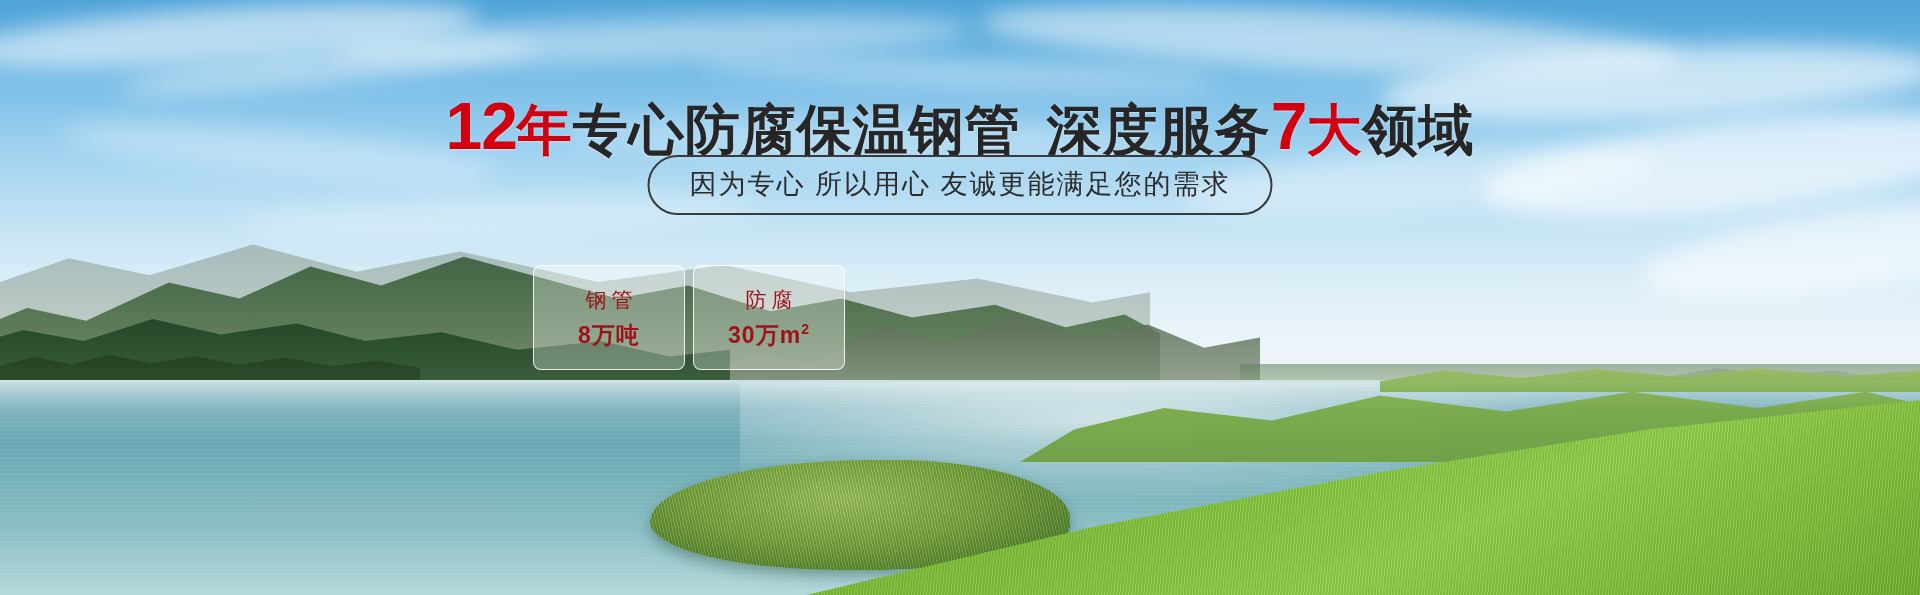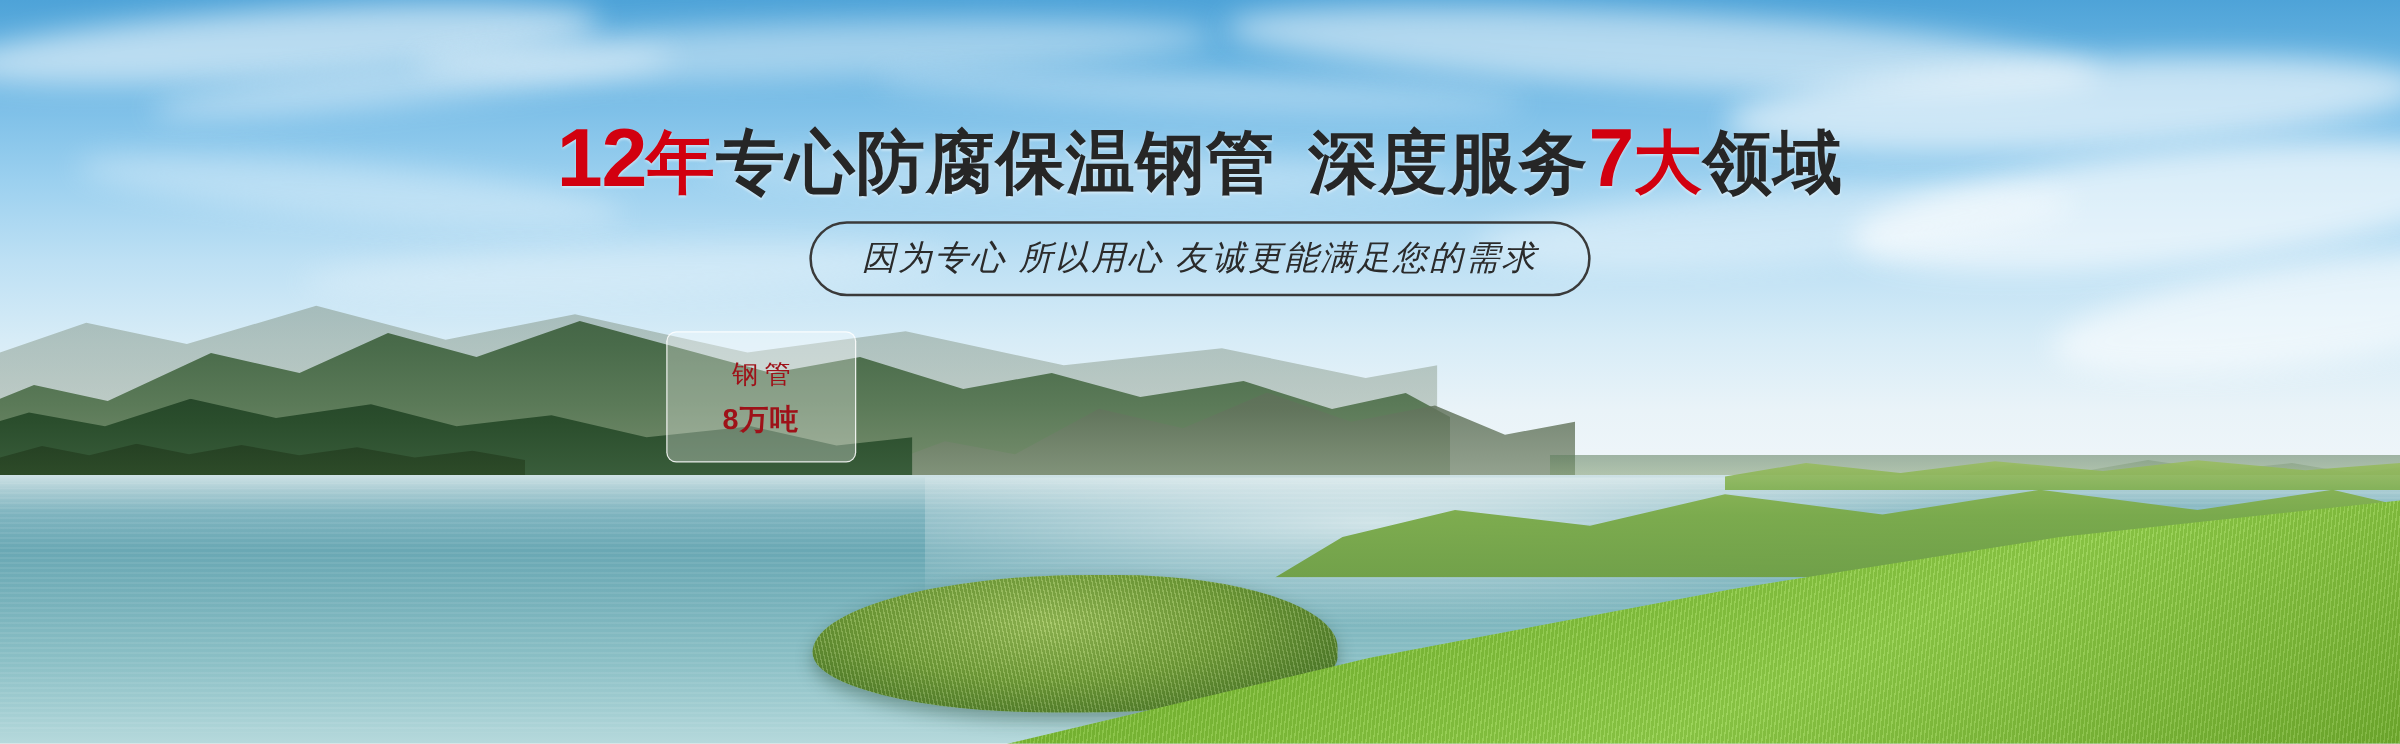--- a/index.html
+++ b/index.html
@@ -6,21 +6,21 @@
   html, body {
     width: 1920px; height: 595px;
     overflow: hidden;
     font-family: "Liberation Sans", "DejaVu Sans", sans-serif;
   }
 
   .banner {
     position: relative;
     width: 1920px; height: 595px;
     overflow: hidden;
-    background: #e5e5e5;
+    background: #fdba74;
   }
 
   
   .sky {
     position: absolute; left: 0; top: 0;
     width: 1920px; height: 400px;
     background:
       linear-gradient(to bottom,
         #4ea3d8 0%,
         #62b0df 10%,
@@ -209,30 +209,29 @@
   .headline .red {
     color: #d2000f;
   }
   .headline .gap { display: inline-block; width: 26px; }
 
   
   .pill {
     position: absolute;
     left: 50%;
     transform: translateX(-50%);
-    top: 177px;
+    top: 155px;
     padding: 9px 40px 11px;
     border: 2px solid #3a3a3a;
     border-radius: 30px;
     font-size: 27px;
     color: #2b2b2b;
     letter-spacing: 2px;
     white-space: nowrap;
     background: transparent;
-    font-style: italic;
   }
 
   
   .cards {
     position: absolute;
     left: 533px; top: 265px;
     display: flex;
     gap: 8px;
   }
   .card {
@@ -311,17 +310,21 @@
 
   <div class="pill">因为专心 所以用心  友诚更能满足您的需求</div>
 
   <div class="cards">
 
     <div class="card">
       <div class="card-label">钢管</div>
       <div class="card-value"><span>8万吨</span></div>
     </div>
 
+    <div class="card">
+      <div class="card-label">防腐</div>
+      <div class="card-value"><span>30万m</span><sup>2</sup></div>
+    </div>
 
 
   </div>
 
 </div>
 
 </body></html>

